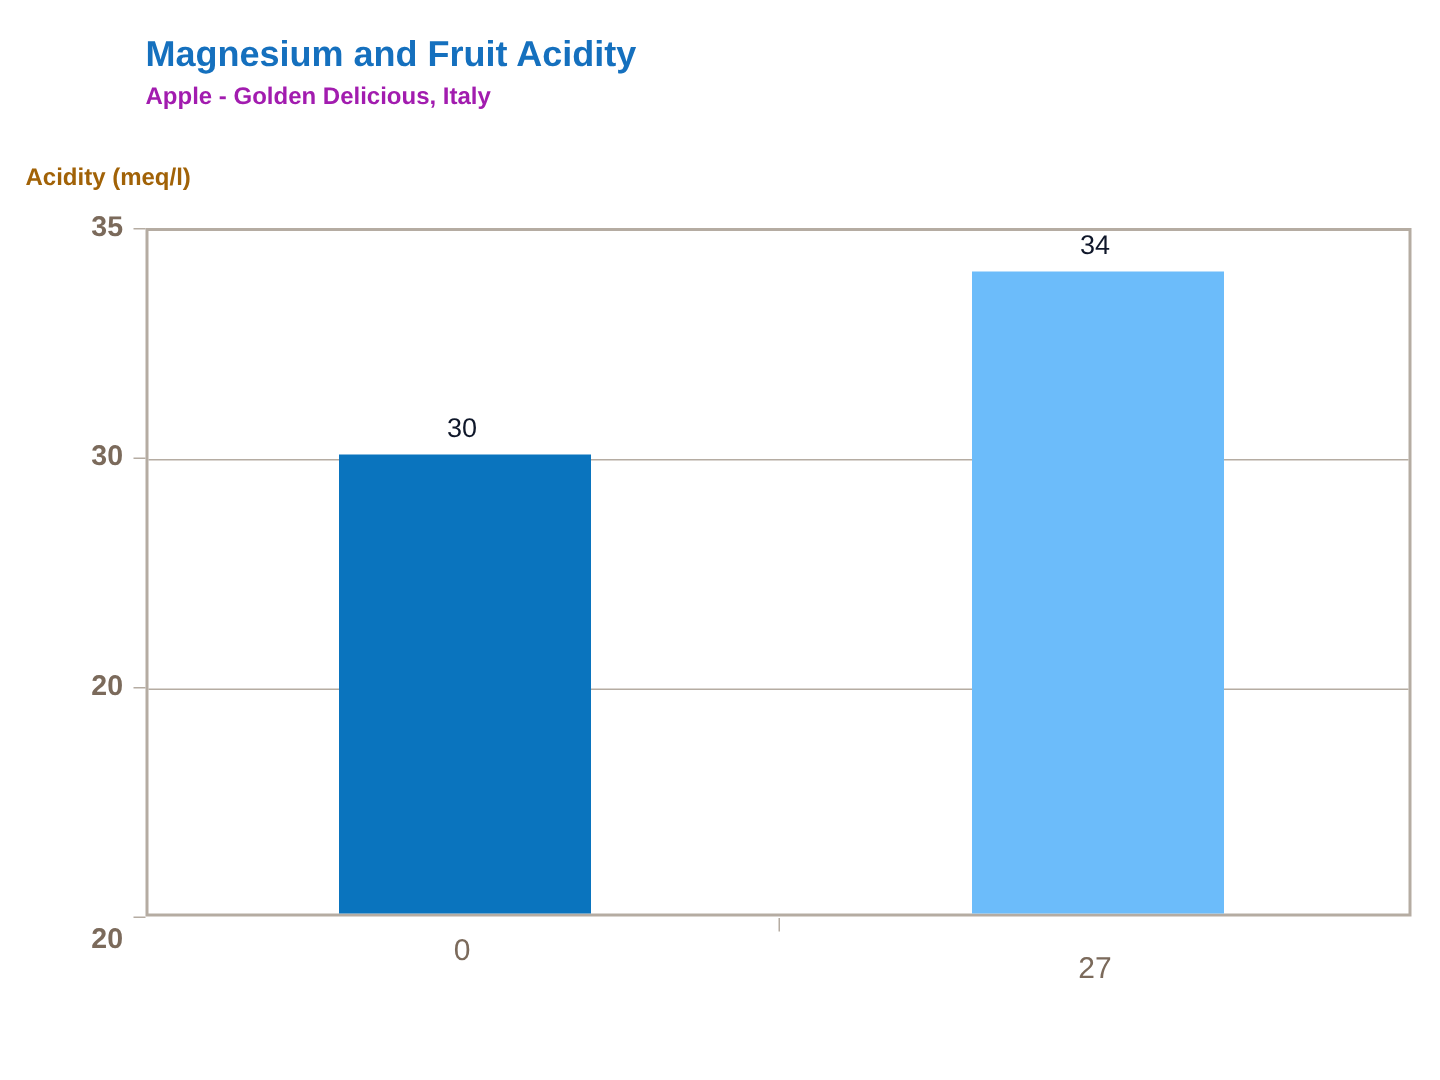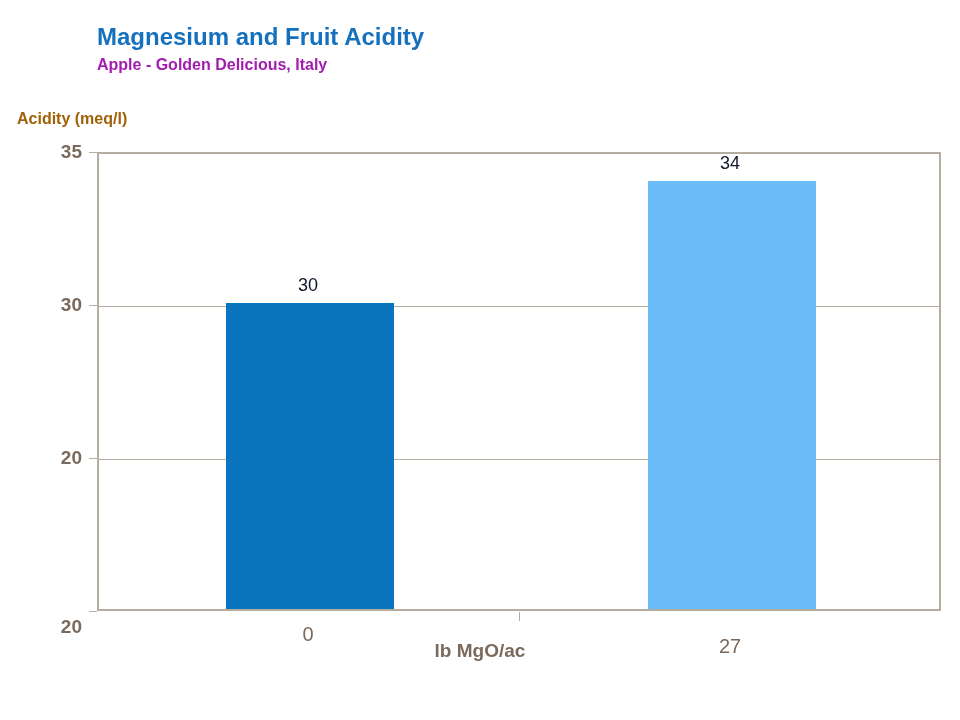--- a/index.html
+++ b/index.html
@@ -173,21 +173,20 @@
       <div class="bar" style="left: 549px; width: 168px; height: 428.4px; background: rgb(108, 188, 250);"></div>
     </div>
 
   <div class="y-labels-wrap">
       <div class="y-tick-label" style="top: 611px; margin-top: 16px;">20</div>
       <div class="y-tick-label" style="top: 458px;">20</div>
       <div class="y-tick-label" style="top: 305px;">30</div>
       <div class="y-tick-label" style="top: 152px;">35</div>
     </div>
 
-  <div class="x-axis-title">lb MgO/ac</div>
 
 
 <div class="y-tick-mark" style="top: 611px;"></div>
     <div class="y-tick-mark" style="top: 458px;"></div>
     <div class="y-tick-mark" style="top: 305px;"></div>
     <div class="y-tick-mark" style="top: 152px;"></div>
     <div class="bar-label" style="left: 248px; width: 120px; top: 275px;">30</div>
     <div class="x-tick-label" style="left: 248px; width: 120px; top: 623px;">0</div>
     <div class="bar-label" style="left: 670px; width: 120px; top: 152.6px;">34</div>
     <div class="x-tick-label" style="left: 670px; width: 120px; top: 623px; margin-top: 12px;">27</div>

